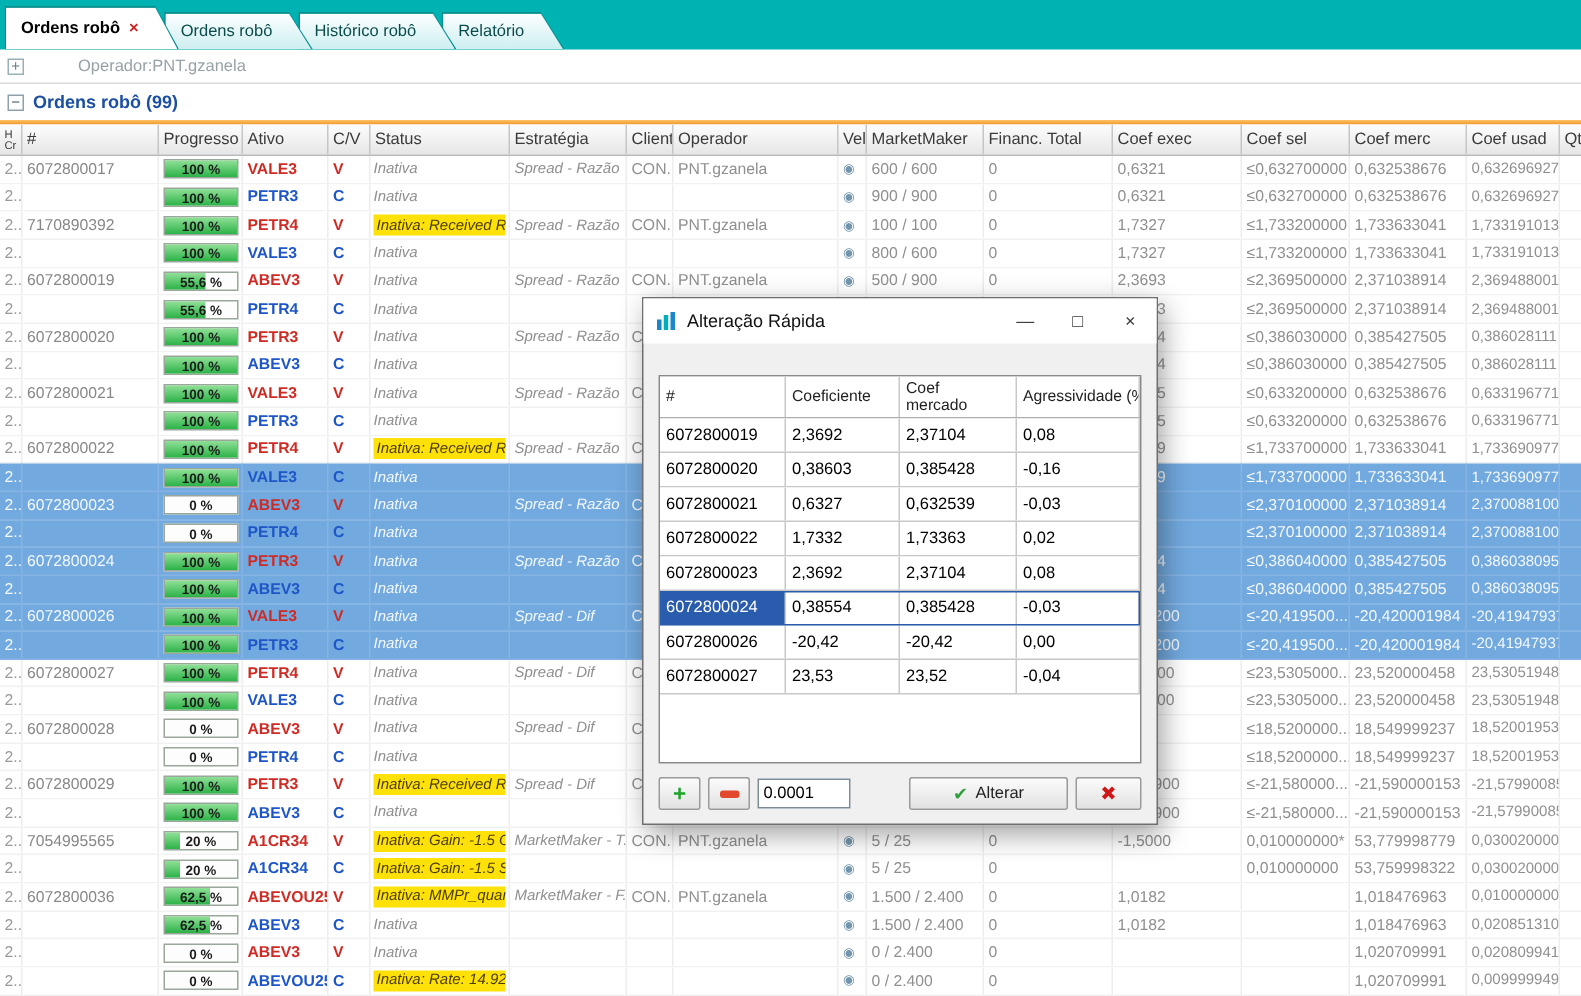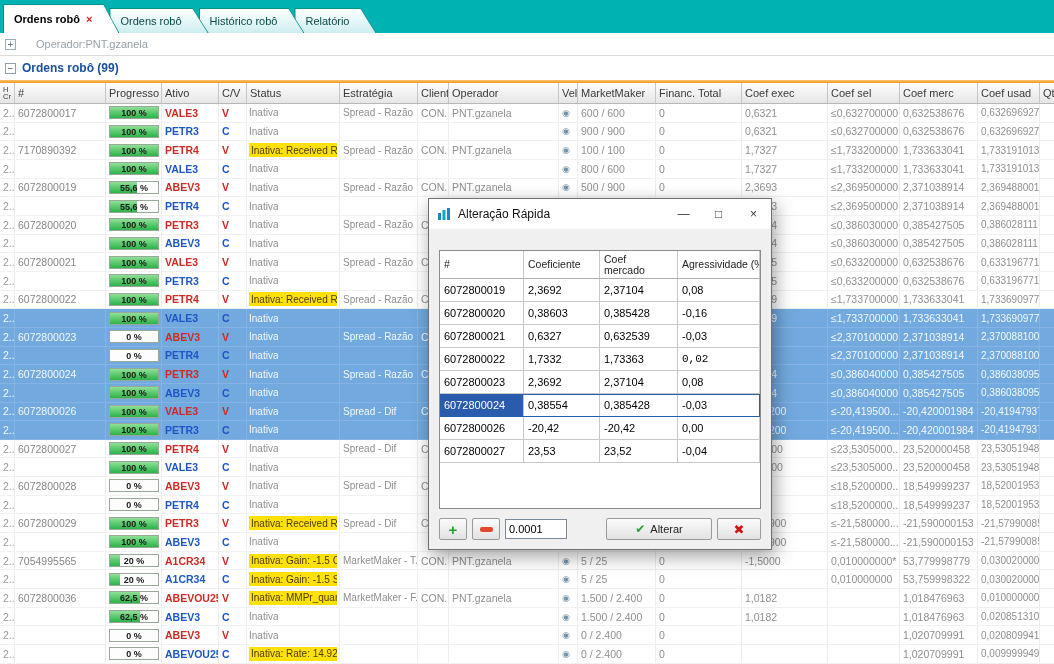--- a/index.html
+++ b/index.html
@@ -16,21 +16,21 @@
        clip-path:polygon(0 0, calc(100% - 15px) 0, 100% 100%, 0 100%);}
   .tab.active{height:28px;}
   .tab.active .tab-inner{background:#ffffff;font-weight:bold;color:#000;}
   .tab-close{color:#d21f1f;font-weight:bold;font-size:11px;line-height:1;}
 
   
   .filterbar{height:22px;border-bottom:1px solid #dcdcdc;display:flex;align-items:center;gap:6px;padding-left:5px;background:#fff;}
   .sq-icon{width:11px;height:11px;box-sizing:border-box;border:1px solid #9ab0b8;color:#5f7d86;background:#fff;
            font-size:10px;line-height:9px;text-align:center;flex:0 0 auto;}
   .filter-label{font-size:11px;font-weight:bold;color:#85aab6;}
-  .filter-op{font-size:11px;color:#97a2a8;margin-left:14px;}
+  .filter-op{font-size:11px;color:#97a2a8;margin-left:30px;}
   .sectionbar{height:24px;display:flex;align-items:center;gap:6px;padding-left:5px;background:#fff;}
   .sectionbar .sq-icon{border-color:#8fa0b0;color:#40566a;}
   .section-title{font-size:12px;font-weight:bold;color:#1b4fa3;}
   .orange-line{height:3px;background:linear-gradient(#ffc169,#ef9a28);}
 
   
   .grid-header{display:flex;height:21px;background:linear-gradient(#fdfdfd,#e6e6e6);
                border-bottom:1px solid #b8b8b8;box-sizing:border-box;overflow:hidden;}
   .hcell{box-sizing:border-box;border-right:1px solid #c6c6c6;font-size:11px;color:#3a3a3a;
          display:flex;align-items:center;padding:0 3px;white-space:nowrap;overflow:hidden;flex:0 0 auto;}
@@ -38,21 +38,21 @@
   .grid-header .two-line div{font-size:7.5px;line-height:7.5px;}
   .grid-body{height:560px;overflow:hidden;background:#fff;}
   .row{display:flex;height:18.67px;box-sizing:border-box;border-bottom:1px solid #f1f1f2;background:#fff;}
   .row.sel{background:#72a9de;border-bottom-color:#85b4e4;}
   .cell{box-sizing:border-box;border-right:1px solid #ededed;padding:0 3px;font-size:10.5px;
         display:flex;align-items:center;white-space:nowrap;overflow:hidden;color:#8f8f8f;flex:0 0 auto;}
   .sel .cell{color:#f4f8ff;border-right-color:#85b4e4;}
   .c-hcr{color:#9a9a9a;}
   .c-num{color:#878787;}
   .c-status{padding:0 2px;}
-  .c-status,.c-estrategia{font-size:10px;}
+  .c-status,.c-estrategia{font-size:10px;font-style:italic;}
   .c-cusad{font-size:10px;}
   .tx-v{color:#cf2b24 !important;font-weight:bold;}
   .tx-c{color:#1e56c8 !important;font-weight:bold;}
   .status-plain{overflow:hidden;white-space:nowrap;}
   .status-alert{background:#ffe10a;color:#4a3c00;flex:1;padding:1.5px 2px;overflow:hidden;white-space:nowrap;}
   .pbar{width:50px;height:13px;box-sizing:border-box;border:1px solid #9aa89c;background:#fdfdfd;position:relative;flex:0 0 auto;}
   .pfill{position:absolute;left:0;top:0;bottom:0;background:linear-gradient(#8fe096,#2cb348);}
   .plabel{position:absolute;left:0;top:0;right:0;bottom:0;text-align:center;font-size:9px;line-height:12px;color:#1a1a1a;font-weight:bold;}
   .vel-icon{font-size:9px;color:#7295ad;}
 
@@ -1039,21 +1039,21 @@
           <div class="drow">
             <div class="dcell" style="width: 84px;">6072800021</div>
             <div class="dcell" style="width: 76px;">0,6327</div>
             <div class="dcell" style="width: 78px;">0,632539</div>
             <div class="dcell" style="width: 82px;">-0,03</div>
           </div>
           <div class="drow">
             <div class="dcell" style="width: 84px;">6072800022</div>
             <div class="dcell" style="width: 76px;">1,7332</div>
             <div class="dcell" style="width: 78px;">1,73363</div>
-            <div class="dcell" style="width: 82px; font-family: Liberation Mono, monospace;">0,02</div>
+            <div class="dcell" style="width: 82px;">0,02</div>
           </div>
           <div class="drow">
             <div class="dcell" style="width: 84px;">6072800023</div>
             <div class="dcell" style="width: 76px;">2,3692</div>
             <div class="dcell" style="width: 78px;">2,37104</div>
             <div class="dcell" style="width: 82px;">0,08</div>
           </div>
           <div class="drow selrow">
             <div class="dcell dsel" style="width: 84px;">6072800024</div>
             <div class="dcell" style="width: 76px;">0,38554</div>

